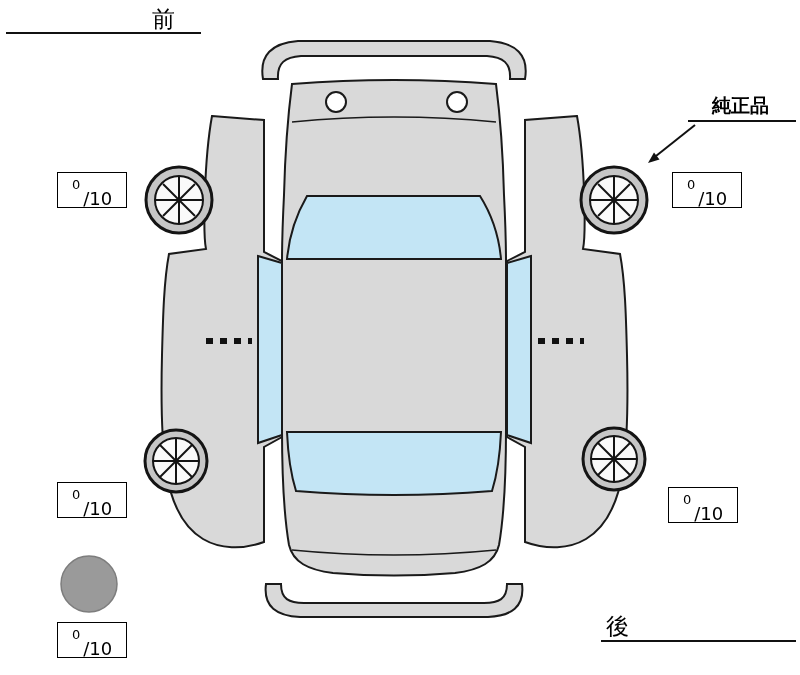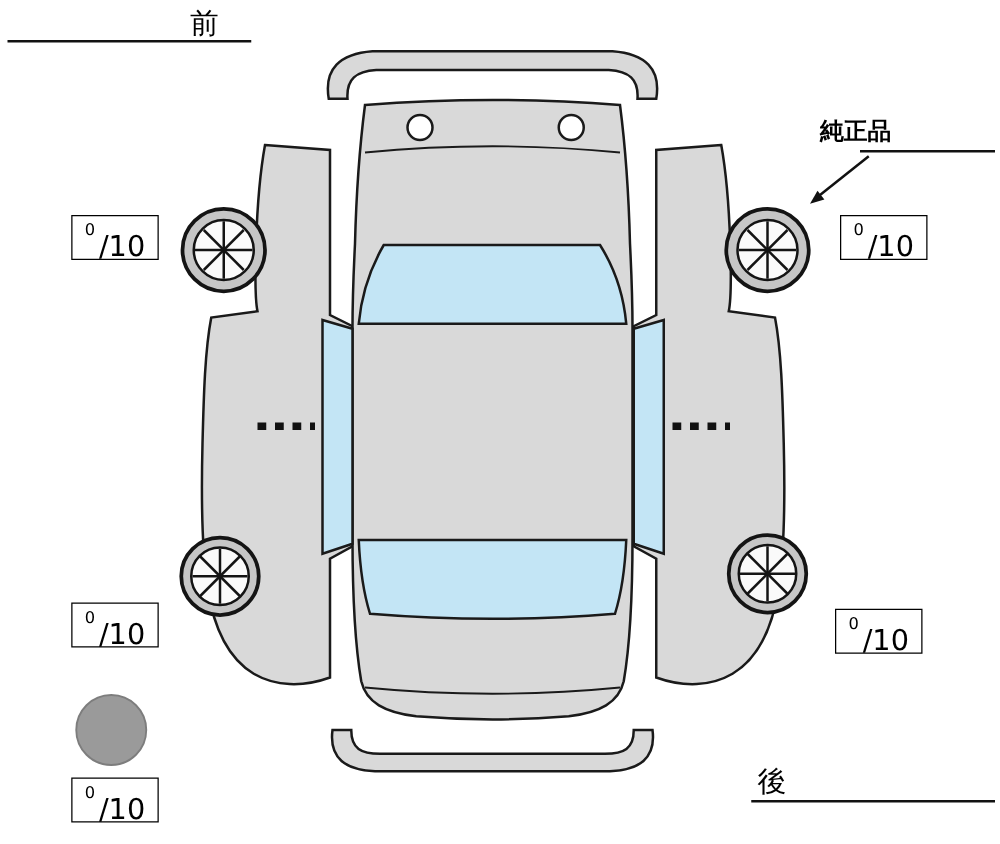--- a/index.html
+++ b/index.html
@@ -3,29 +3,29 @@
 <meta charset="utf-8">
 <style>
   html,body{margin:0;padding:0;background:#fff;}
   .stage{
     position:relative;width:800px;height:675px;background:#ffffff;
     font-family:"DejaVu Sans","Liberation Sans",sans-serif;overflow:hidden;
   }
   .stage svg{position:absolute;left:0;top:0;}
   .jp-label{position:absolute;color:#000;line-height:1;white-space:nowrap;}
   .label-front{left:152px;top:8px;font-size:23px;}
-  .label-genuine{left:656px;top:96px;font-size:19px;font-weight:bold;}
+  .label-genuine{left:712px;top:96px;font-size:19px;font-weight:bold;}
   .label-rear{left:606px;top:615px;font-size:23px;}
   .score-box{
     position:absolute;width:70px;height:36px;background:#fff;
     border:1px solid #000;box-sizing:border-box;
     display:flex;align-items:center;justify-content:center;color:#000;
   }
   .score-num{font-size:13px;position:relative;top:-6px;margin-right:3px;}
-  .score-den{font-size:23px;margin-top:16px;}
+  .score-den{font-size:18px;margin-top:16px;}
 </style>
 </head>
 <body>
 
 <div class="stage">
 
   <svg width="800" height="675" viewBox="0 0 800 675">
 
     <path d="M212,116 L264,120 L264,252 L282,261 L282,437 L264,447 L264,542
          C242,550 220,549 203,539 C183,527 171,503 166,470

